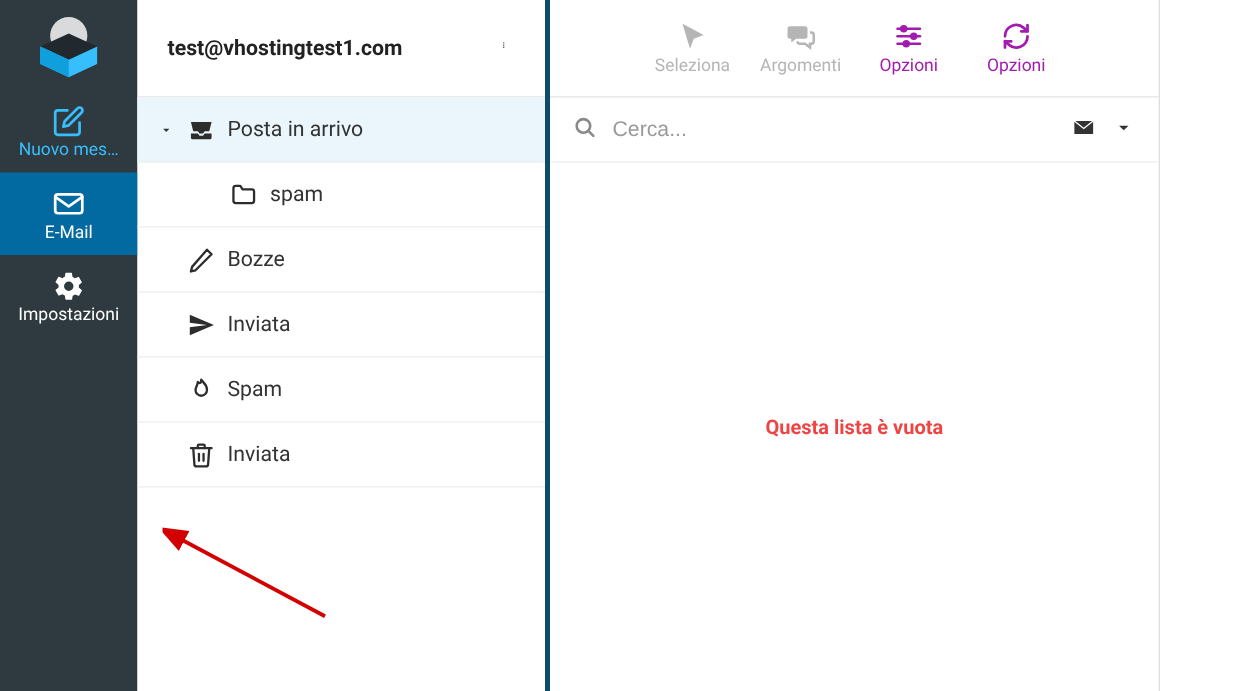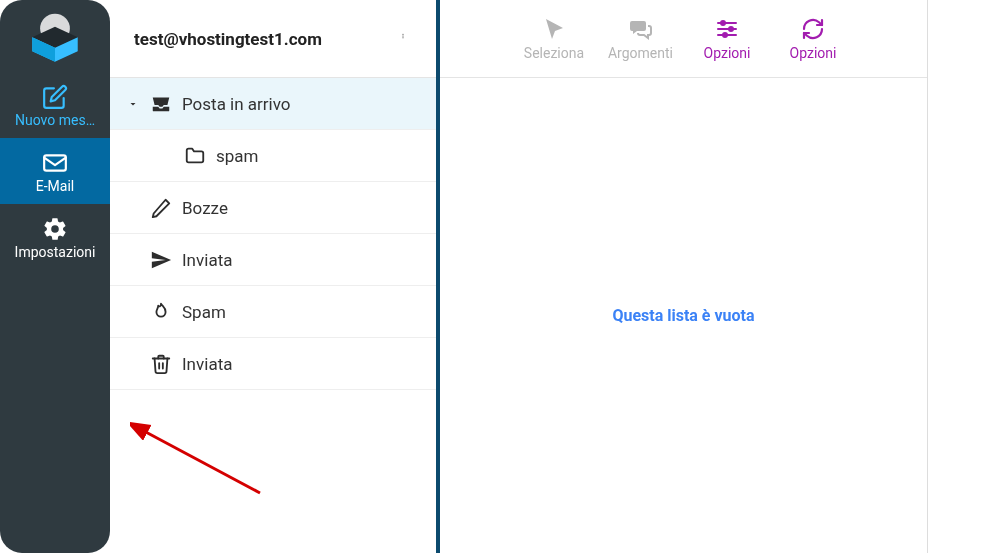--- a/index.html
+++ b/index.html
@@ -8,21 +8,20 @@
 
   
   .rail {
     width: 110px;
     background: #2f3a40;
     color: #fff;
     display: flex;
     flex-direction: column;
     align-items: stretch;
     flex: 0 0 110px;
-    border-radius: 22px;
   }
   .rail .logo {
     height: 72px;
     display: flex;
     align-items: center;
     justify-content: center;
     padding-top: 6px;
   }
   .rail .nav-item {
     display: flex;
@@ -148,21 +147,21 @@
     color: #555;
   }
   .search-bar input::placeholder { color: #9a9a9a; }
   .search-bar .s-actions { display: flex; align-items: center; gap: 12px; color: #333; }
   .search-bar .s-actions svg { width: 20px; height: 18px; }
   .empty {
     flex: 1;
     display: flex;
     align-items: center;
     justify-content: center;
-    color: #3b82f6;
+    color: #ef4444;
     font-weight: 700;
     font-size: 16px;
   }
 
   
   .arrow {
     position: absolute;
     left: 130px;
     top: 418px;
     pointer-events: none;
@@ -327,20 +326,42 @@
             <path d="M3 12a9 9 0 0 1 15-6.7L21 8"></path>
             <polyline points="21 3 21 8 16 8"></polyline>
             <path d="M21 12a9 9 0 0 1-15 6.7L3 16"></path>
             <polyline points="3 21 3 16 8 16"></polyline>
           </svg>
         <span>Opzioni</span>
       </div>
 
     </div>
 
+    <div class="search-bar">
+      <span class="s-icon">
+        <svg viewBox="0 0 24 24" fill="none" stroke="currentColor" stroke-width="2.5" stroke-linecap="round">
+            <circle cx="10.5" cy="10.5" r="6.5"></circle>
+            <line x1="20" y1="20" x2="15.2" y2="15.2"></line>
+          </svg>
+      </span>
+      <input type="text" placeholder="Cerca..." style="">
+      <span class="s-actions">
+        <span>
+          <svg viewBox="0 0 24 24" fill="currentColor">
+              <path d="M2 5h20v14H2z" fill="currentColor"></path>
+              <path d="M2 5l10 8L22 5" fill="none" stroke="#fff" stroke-width="1.5"></path>
+            </svg>
+        </span>
+        <span>
+          <svg viewBox="0 0 24 24" width="14" height="14" fill="currentColor">
+              <path d="M7 10l5 5 5-5z"></path>
+            </svg>
+        </span>
+      </span>
+    </div>
 
     <div class="empty">
       <span>Questa lista è vuota</span>
     </div>
   </section>
 
 </div>
 
 <svg class="arrow" width="140" height="90">
   <defs>

